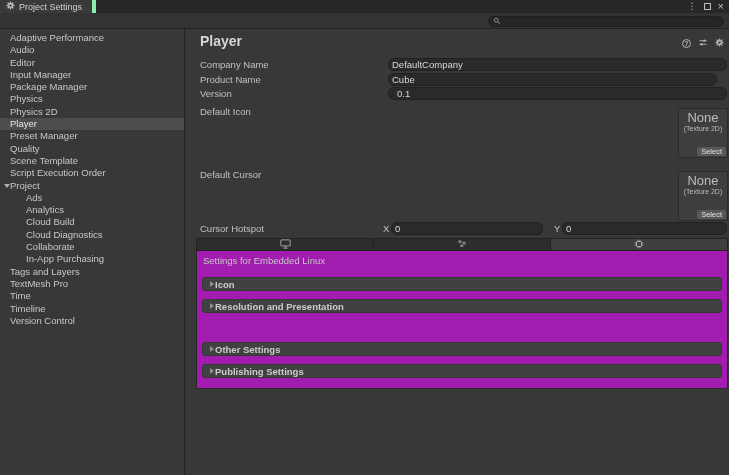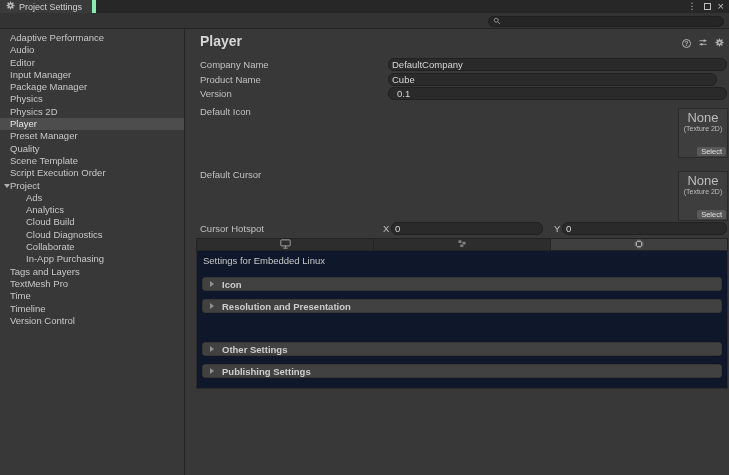--- a/index.html
+++ b/index.html
@@ -81,27 +81,27 @@
   .plat-tabs {
     position:absolute; left:10px; right:1px; top:209px; height:13px;
     display:flex; border:1px solid #232323; background:#2d2d2d;
   }
   .plat-tab { flex:1; display:flex; align-items:center; justify-content:center; border-right:1px solid #232323; }
   .plat-tab:last-child { border-right:none; }
   .plat-tab.sel { background:#3f3f3f; }
   
   .set-box {
     position:absolute; left:10px; right:1px; top:222px; height:138px;
-    border:1px solid #2a2a2a; border-top:none; background:#0f172a;
+    border:1px solid #2a2a2a; border-top:none; background:#a21caf;
   }
   .set-box-label { position:absolute; left:6px; top:4px; color:#c8c8c8; }
   .group-bar {
     position:absolute; left:5px; right:5px; height:14px;
     background:#414141; border:1px solid #363636; border-radius:3px;
-    display:flex; align-items:center; padding-left:7px; gap:8px;
+    display:flex; align-items:center; padding-left:7px; gap:1px;
   }
   .group-bar .glabel { font-weight:bold; font-size:9.5px; color:#cdcdcd; }
   .tri-right {
     width:0; height:0; border-top:3.5px solid transparent; border-bottom:3.5px solid transparent;
     border-left:4.5px solid #909090;
   }
 </style>
 </head>
 <body>
 

